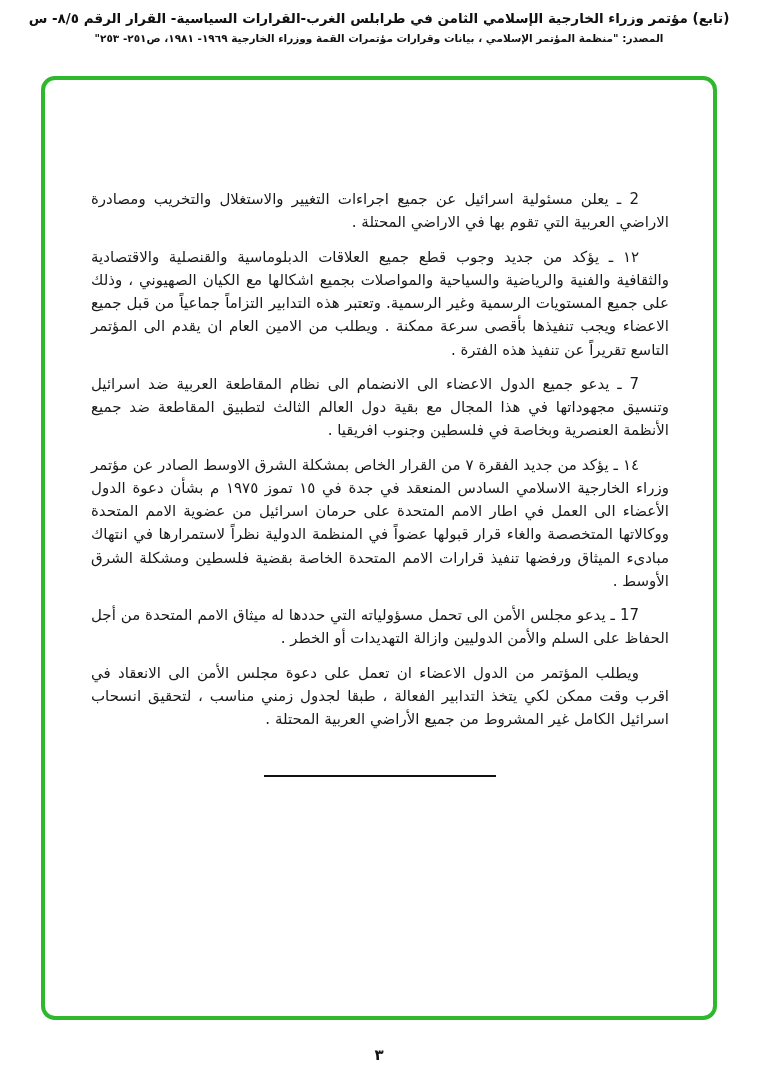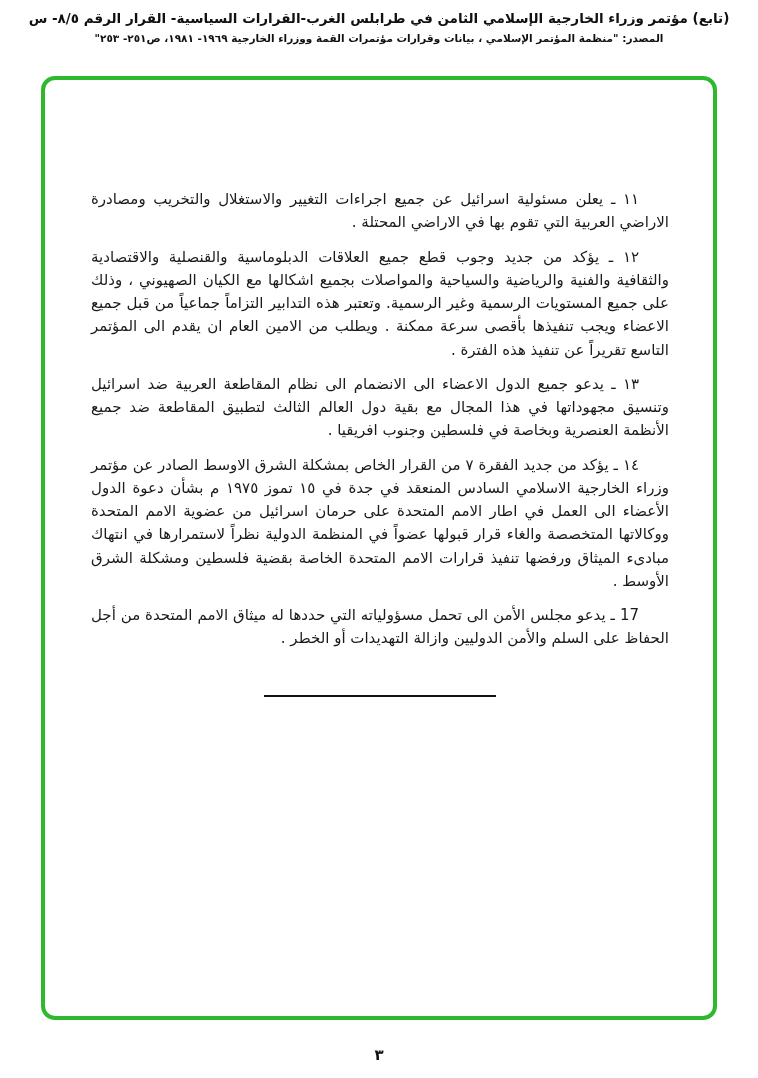--- a/index.html
+++ b/index.html
@@ -77,24 +77,25 @@
 
 <div class="page">
 
   <header class="doc-header">
     <div class="header-line1">(تابع) مؤتمر وزراء الخارجية الإسلامي الثامن في طرابلس الغرب-القرارات السياسية- القرار الرقم ٨/٥- س</div>
     <div class="header-line2">المصدر: "منظمة المؤتمر الإسلامي ، بيانات وقرارات مؤتمرات القمة ووزراء الخارجية ١٩٦٩- ١٩٨١، ص٢٥١- ٢٥٣"</div>
   </header>
 
   <div class="green-frame">
     <div class="text-block">
-      <p class="para">١١ ـ يعلن مسئولية اسرائيل عن جميع اجراءات التغيير والاستغلال والتخريب ومصادرة الاراضي العربية التي تقوم بها في الاراضي المحتلة .</p>
+      <p class="para">2 ـ يعلن مسئولية اسرائيل عن جميع اجراءات التغيير والاستغلال والتخريب ومصادرة الاراضي العربية التي تقوم بها في الاراضي المحتلة .</p>
       <p class="para">١٢ ـ يؤكد من جديد وجوب قطع جميع العلاقات الدبلوماسية والقنصلية والاقتصادية والثقافية والفنية والرياضية والسياحية والمواصلات بجميع اشكالها مع الكيان الصهيوني ، وذلك على جميع المستويات الرسمية وغير الرسمية. وتعتبر هذه التدابير التزاماً جماعياً من قبل جميع الاعضاء ويجب تنفيذها بأقصى سرعة ممكنة . ويطلب من الامين العام ان يقدم الى المؤتمر التاسع تقريراً عن تنفيذ هذه الفترة .</p>
-      <p class="para">١٣ ـ يدعو جميع الدول الاعضاء الى الانضمام الى نظام المقاطعة العربية ضد اسرائيل وتنسيق مجهوداتها في هذا المجال مع بقية دول العالم الثالث لتطبيق المقاطعة ضد جميع الأنظمة العنصرية وبخاصة في فلسطين وجنوب افريقيا .</p>
+      <p class="para">7 ـ يدعو جميع الدول الاعضاء الى الانضمام الى نظام المقاطعة العربية ضد اسرائيل وتنسيق مجهوداتها في هذا المجال مع بقية دول العالم الثالث لتطبيق المقاطعة ضد جميع الأنظمة العنصرية وبخاصة في فلسطين وجنوب افريقيا .</p>
       <p class="para">١٤ ـ يؤكد من جديد الفقرة ٧ من القرار الخاص بمشكلة الشرق الاوسط الصادر عن مؤتمر وزراء الخارجية الاسلامي السادس المنعقد في جدة في ١٥ تموز ١٩٧٥ م بشأن دعوة الدول الأعضاء الى العمل في اطار الامم المتحدة على حرمان اسرائيل من عضوية الامم المتحدة ووكالاتها المتخصصة والغاء قرار قبولها عضواً في المنظمة الدولية نظراً لاستمرارها في انتهاك مبادىء الميثاق ورفضها تنفيذ قرارات الامم المتحدة الخاصة بقضية فلسطين ومشكلة الشرق الأوسط .</p>
       <p class="para">17 ـ يدعو مجلس الأمن الى تحمل مسؤولياته التي حددها له ميثاق الامم المتحدة من أجل الحفاظ على السلم والأمن الدوليين وازالة التهديدات أو الخطر .</p>
+      <p class="para">ويطلب المؤتمر من الدول الاعضاء ان تعمل على دعوة مجلس الأمن الى الانعقاد في اقرب وقت ممكن لكي يتخذ التدابير الفعالة ، طبقا لجدول زمني مناسب ، لتحقيق انسحاب اسرائيل الكامل غير المشروط من جميع الأراضي العربية المحتلة .</p>
       <div class="divider"></div>
     </div>
   </div>
 
   <div class="page-number">٣</div>
 
 </div>
 
 </body></html>

